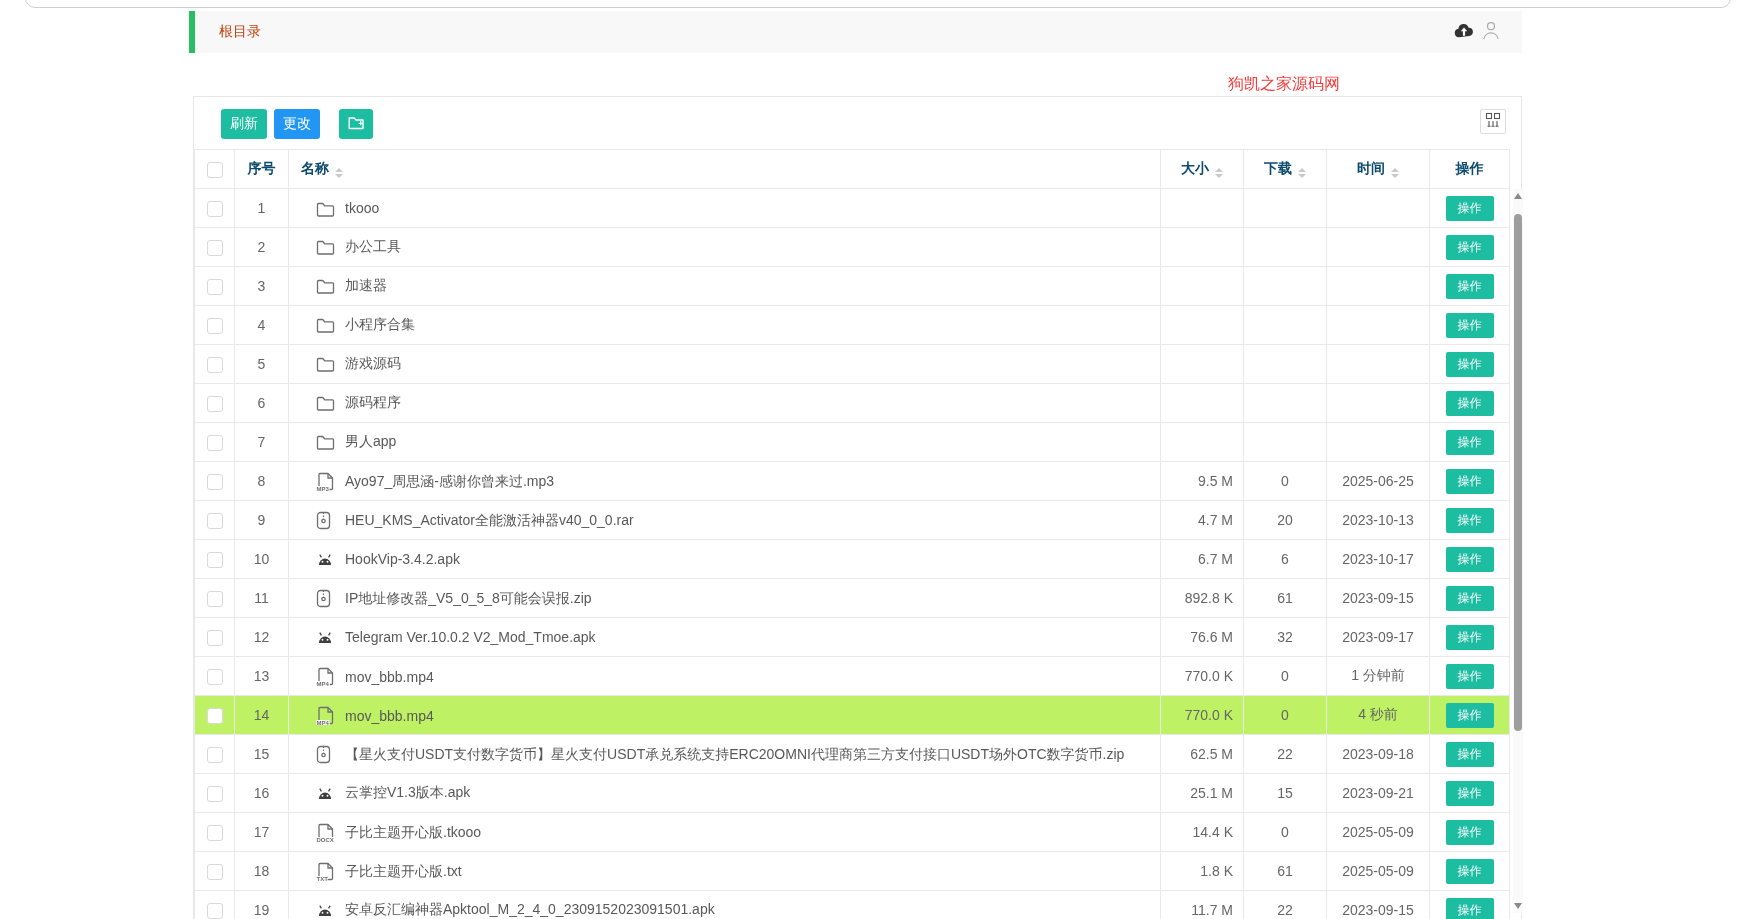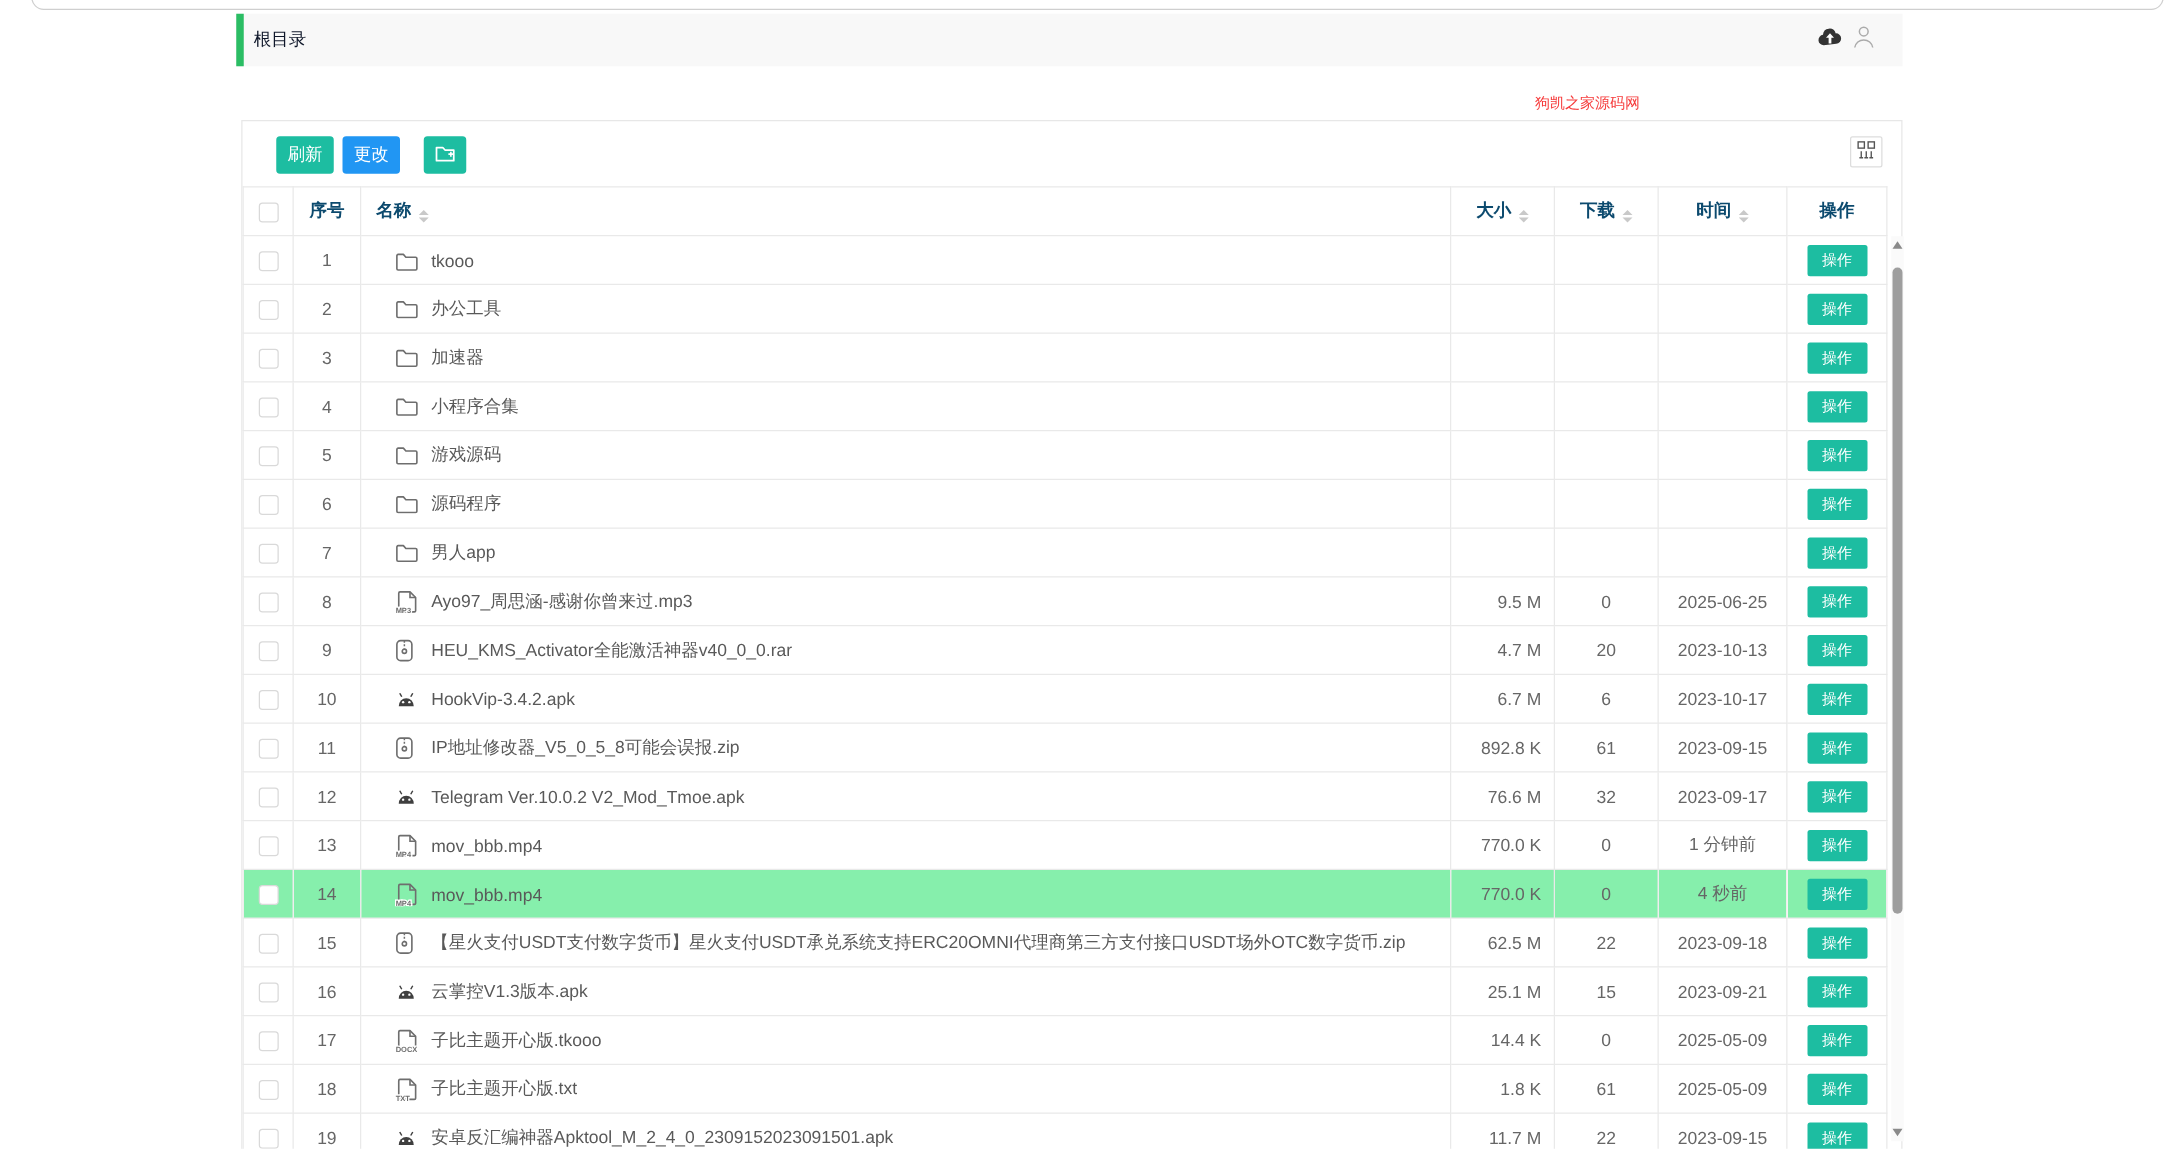--- a/index.html
+++ b/index.html
@@ -7,25 +7,25 @@
     font-family:"Liberation Sans","DejaVu Sans",sans-serif; }
   body { position:relative; }
 
   
   .top-input { position:absolute; left:25px; top:-16px; width:1706px; height:24px;
     border:1px solid #cfcfcf; border-radius:10px; background:#fff; }
 
   
   .head-bar { position:absolute; left:189px; top:11px; width:1333px; height:42px;
     background:#f8f8f8; border-left:6px solid var(--green); display:flex; align-items:center; }
-  .breadcrumb { color:#0f172a; font-size:14px; margin-left:8px; }
+  .breadcrumb { color:#c2410c; font-size:14px; margin-left:24px; }
   .head-icons { position:absolute; right:22px; top:0; height:42px; display:flex; align-items:center; gap:8px; }
 
   
-  .watermark { position:absolute; left:1228px; top:74px; color:var(--red); font-size:12px; }
+  .watermark { position:absolute; left:1228px; top:74px; color:var(--red); font-size:16px; }
 
   
   .card { position:absolute; left:193px; top:96px; width:1329px; height:860px;
     background:#fff; border:1px solid #e7e7e7; }
 
   .toolbar { position:absolute; left:15px; top:12px; display:flex; gap:7px; }
   .btn { display:inline-flex; align-items:center; justify-content:center; height:30px;
     padding:0 9px; border:none; border-radius:3px; color:#fff; font-size:14px; cursor:pointer; }
   .btn-teal { background:var(--teal);margin-left:12px; }
   .btn-blue { background:var(--blue); }
@@ -37,21 +37,21 @@
 
   
   table { position:absolute; left:0; top:52px; width:1315px;
     border-collapse:collapse; table-layout:fixed; background:#fff; }
   th,td { border:1px solid #e9e9e9; height:39px; font-size:14px; color:#666;
     padding:0; overflow:hidden; white-space:nowrap; text-align:center; vertical-align:middle; }
   th { color:#0c4a6e; font-weight:bold; }
   th.c-name { text-align:left; padding-left:12px; }
   td.c-name { text-align:left; padding-left:27px; color:#595959; }
   td.c-size { text-align:right; padding-right:10px; }
-  tr.hl td { background:#86efac; }
+  tr.hl td { background:#bef264; }
 
   .cb { display:inline-block; width:16px; height:16px; border:1px solid #d9d9d9;
     border-radius:3px; background:#fff; vertical-align:middle; cursor:pointer; }
 
   .sort { display:inline-flex; flex-direction:column; margin-left:6px; vertical-align:1px; }
   .sort i { width:0; height:0; border-left:4px solid transparent; border-right:4px solid transparent; }
   .sort .up { border-bottom:4px solid #c9c9c9; margin-bottom:2px; }
   .sort .dn { border-top:4px solid #c9c9c9; }
 
   .ficon { display:inline-flex; width:22px; justify-content:flex-start; vertical-align:middle; margin-right:7px; }

